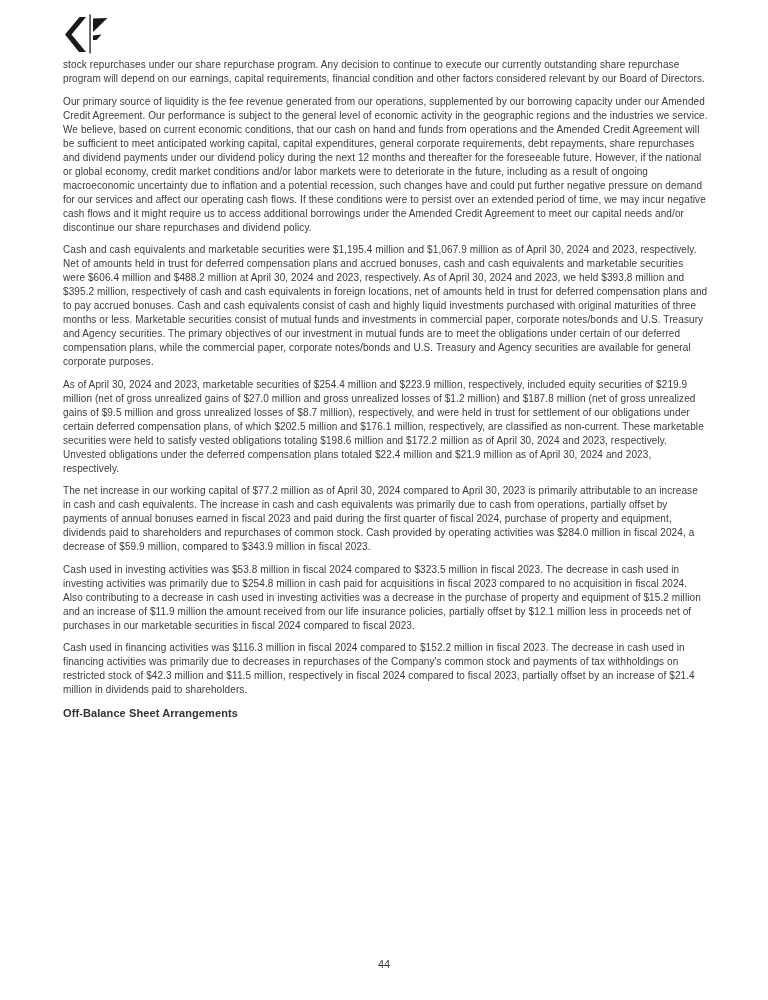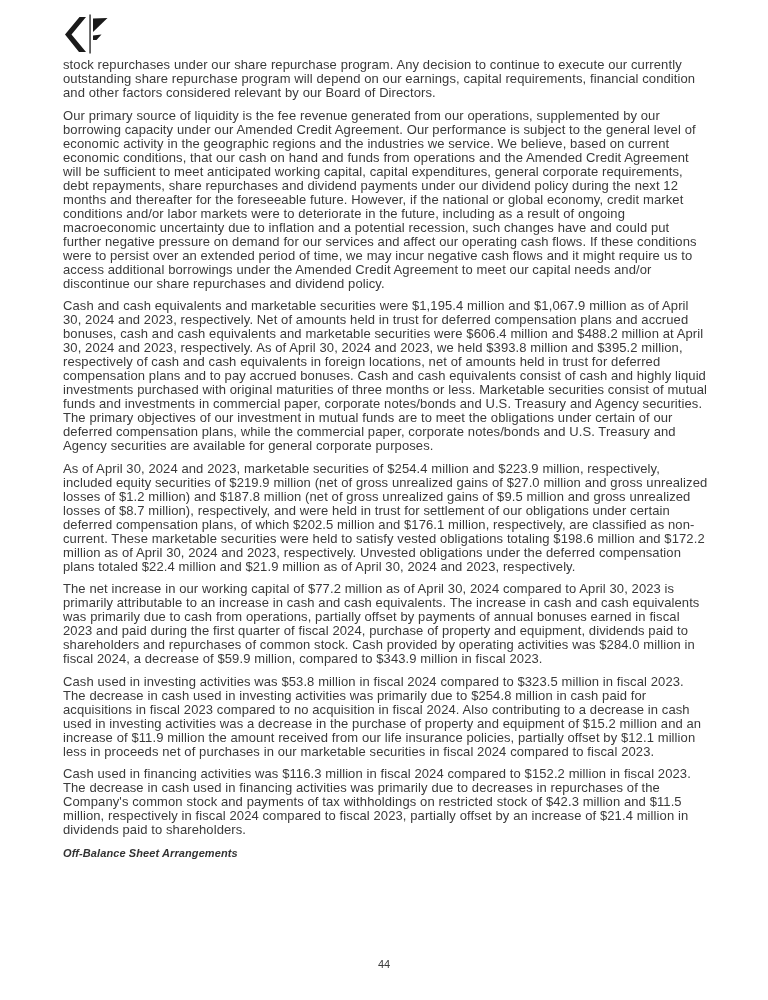--- a/index.html
+++ b/index.html
@@ -24,34 +24,33 @@
     left: 63px;
     width: 645px;
   }
   .logo-wrap {
     margin-top: 14px;
     height: 40px;
     margin-bottom: 4px;
   }
   .logo-wrap svg { display: block; }
   .body-text p {
-    font-size: 13px;
+    font-size: 10px;
     line-height: 14px;
     margin-bottom: 8.5px;
     text-align: left;
     letter-spacing: 0.1px;
   }
   .section-heading {
     font-size: 11px;
     line-height: 14px;
     font-weight: bold;
     color: #333333;
     margin-bottom: 8.5px;
     letter-spacing: 0.1px;
-    font-style: italic;
   }
   .page-number {
     position: absolute;
     top: 957px;
     left: 0;
     width: 768px;
     text-align: center;
     font-size: 11px;
     line-height: 14px;
     color: #3a3a3a;

